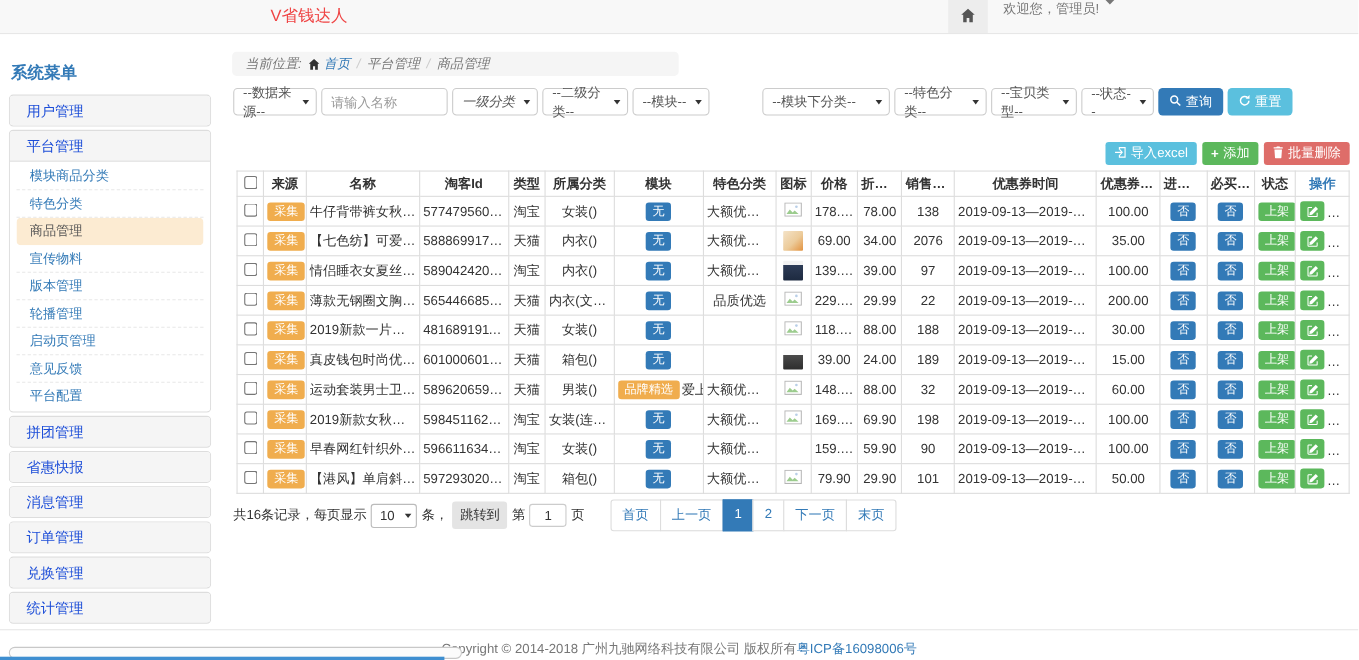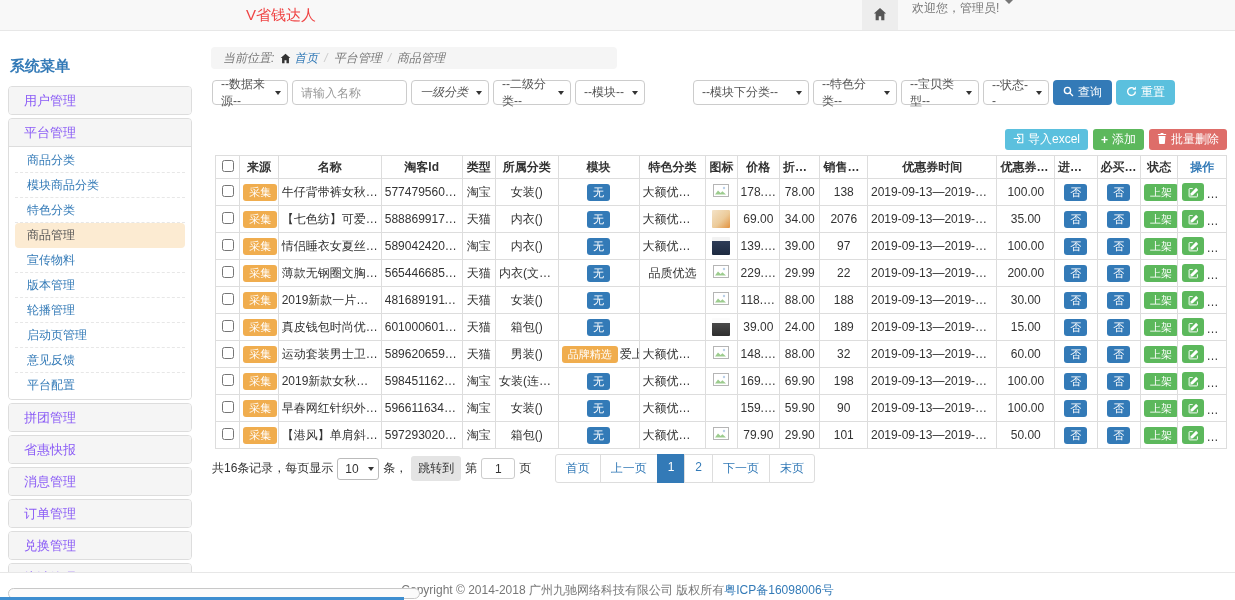--- a/index.html
+++ b/index.html
@@ -17,21 +17,21 @@
   .brand { position:absolute; left:246px; top:0; line-height:30px; font-size:15px; color:#ef4444; }
   .topbar-right { position:absolute; left:862px; top:0; height:30px; display:flex; align-items:stretch; }
   .home-btn { width:36px; display:flex; align-items:center; justify-content:center; background:#ededed; color:#555; }
   .user-menu { display:flex; align-items:flex-start; gap:6px; padding:0 14px; color:#777; }
   .caret-down { width:0; height:0; border-left:4px solid transparent; border-right:4px solid transparent; border-top:4px solid #777; display:inline-block; }
 
   
   .sidebar { position:absolute; left:8px; top:54px; width:184px; height:519px; overflow:hidden; }
   .sidebar-title { color:#337ab7; font-size:15px; font-weight:bold; margin:3px 0 10px 2px; }
   .panel { border:1px solid #ddd; border-radius:4px; margin-bottom:3px; background:#f5f5f5; overflow:hidden; }
-  .panel-heading { display:block; padding:6px 15px; color:#8b5cf6; font-size:13px; line-height:15px; background:#f5f5f5; }
+  .panel-heading { display:block; padding:6px 15px; color:#1d4ed8; font-size:13px; line-height:15px; background:#f5f5f5; }
   .panel-body { background:#fff; border-top:1px solid #ddd; padding:1px 6px; }
   .sub-item { display:block; height:25px; line-height:24px; padding:0 6px 0 12px; color:#337ab7; border-bottom:1px dashed #e7e7e7; font-size:12px; }
   .panel-body .sub-item:last-child { border-bottom:none; }
   .sub-item.active { background:#fcebd2; border-radius:4px; color:#555; border-bottom-color:transparent; }
 
   
   .breadcrumb { position:absolute; left:211px; top:47px; width:406px; height:22px; background:#f5f5f5; border-radius:4px; display:flex; align-items:center; gap:6px; padding:0 12px; color:#777;font-style:italic; }
   .breadcrumb .home-link { color:#337ab7; display:flex; align-items:center; gap:3px; }
   .breadcrumb .sep { color:#ccc; }
   .breadcrumb .home-ico { color:#333; display:flex; }
@@ -114,21 +114,20 @@
 
 <aside class="sidebar">
   <div class="sidebar-title">系统菜单</div>
   <div id="sidebar-menu">
       <div class="panel">
         <a class="panel-heading">用户管理</a>
       </div>
       <div class="panel">
         <a class="panel-heading">平台管理</a>
         <div class="panel-body">
-          <a class="sub-item">商品分类</a>
           <a class="sub-item">模块商品分类</a>
           <a class="sub-item">特色分类</a>
           <a class="sub-item active">商品管理</a>
           <a class="sub-item">宣传物料</a>
           <a class="sub-item">版本管理</a>
           <a class="sub-item">轮播管理</a>
           <a class="sub-item">启动页管理</a>
           <a class="sub-item">意见反馈</a>
           <a class="sub-item">平台配置</a>
         </div>

